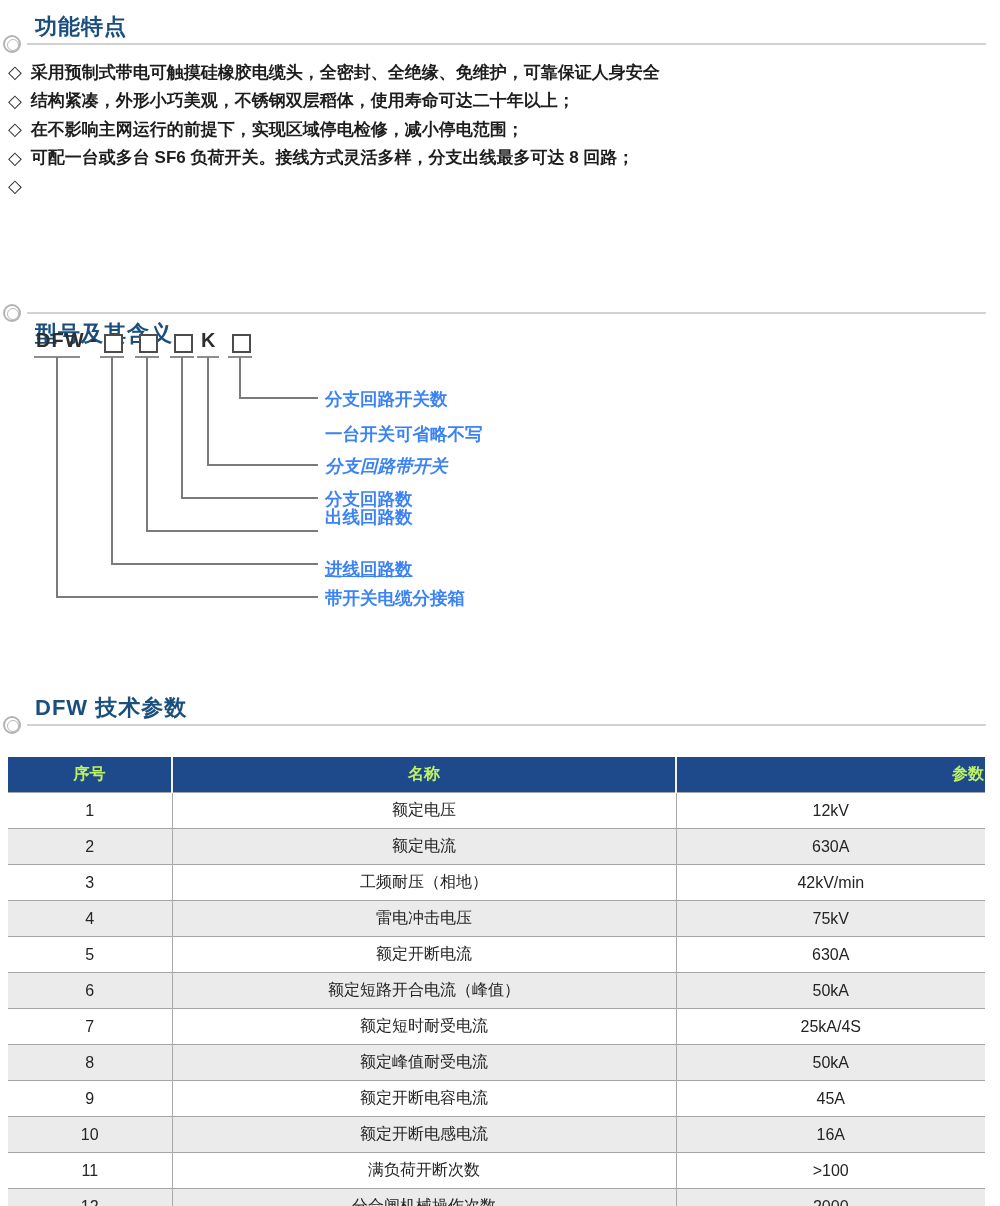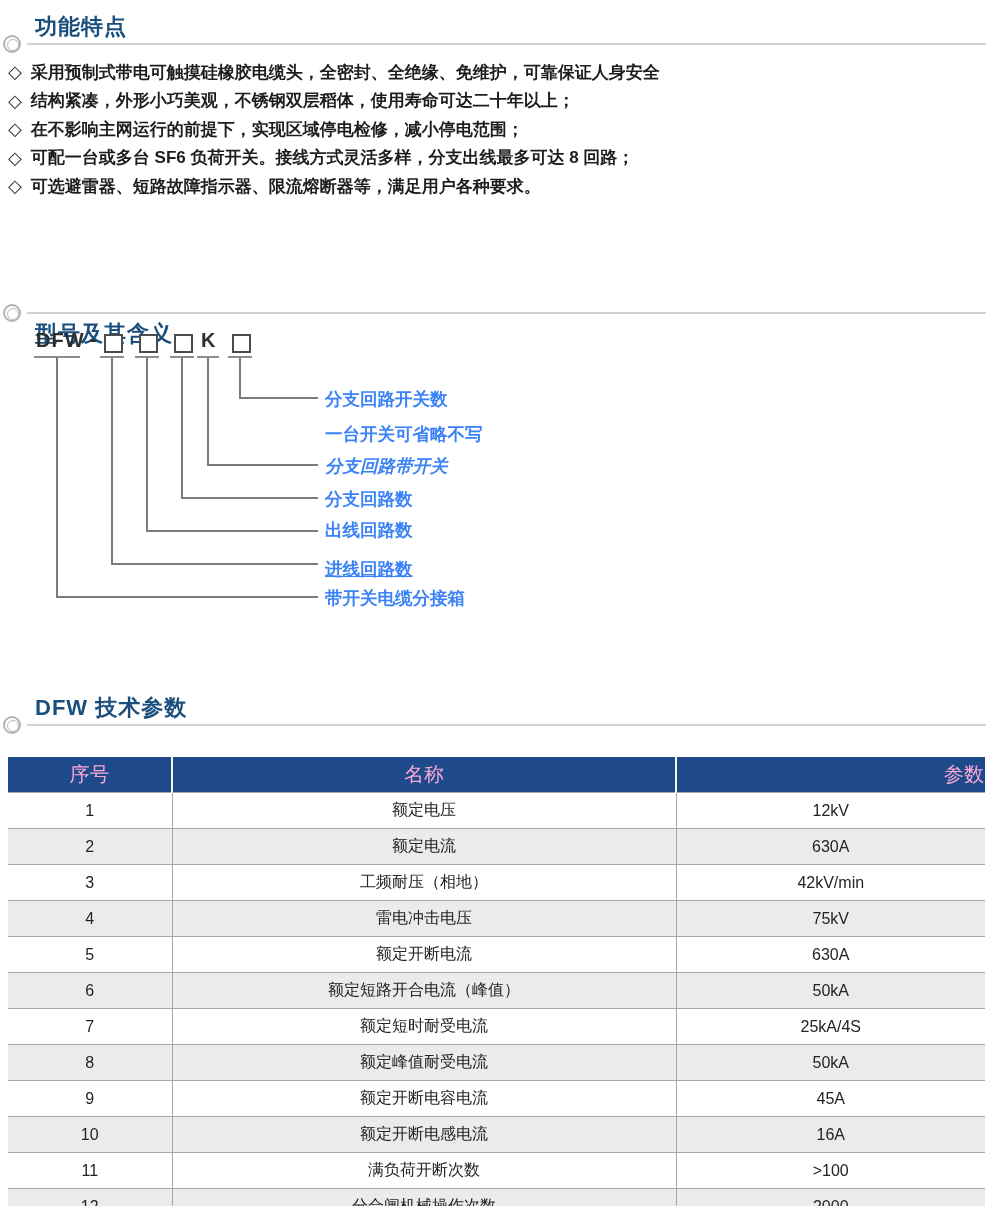--- a/index.html
+++ b/index.html
@@ -32,21 +32,21 @@
   .m-box{position:absolute;width:15px;height:15px;border:2px solid #4c4c4c;background:#fff;}
   .uline{position:absolute;height:2px;background:#8d8d8d;}
   .vline{position:absolute;width:2px;background:#7b7b7b;}
   .hline{position:absolute;height:2px;background:#7b7b7b;}
   .d-label{position:absolute;left:325px;font-size:17.5px;font-weight:600;color:#3b82f6;white-space:nowrap;}
   
   .params-table{
     position:absolute;left:8px;top:757px;width:977px;border-collapse:collapse;table-layout:fixed;
   }
   .params-table th{
-    background:#1e4a8b;color:#f9a8d4;font-size:20px;font-weight:400;height:33px;
+    background:#1e4a8b;color:#bef264;font-size:16px;font-weight:700;height:33px;
     border-right:2px solid #f2f2f2;text-align:center;
   }
   .params-table th:last-child{border-right:none;text-align:right;}
   .params-table td{
     height:33px;font-size:16px;font-weight:500;color:#242424;text-align:center;
     border-top:1px solid #a6a6a6;border-right:1px solid #a9a9a9;
   }
   .params-table td:last-child{border-right:none;}
   .params-table tr:last-child td{border-bottom:1px solid #a6a6a6;}
   .params-table tbody tr:nth-child(even) td{background:#ebebeb;}
@@ -72,21 +72,20 @@
     <div class="feat-line">
       <span class="feat-bullet">◇</span>
       <span>在不影响主网运行的前提下，实现区域停电检修，减小停电范围；</span>
     </div>
     <div class="feat-line">
       <span class="feat-bullet">◇</span>
       <span>可配一台或多台 SF6 负荷开关。接线方式灵活多样，分支出线最多可达 8 回路；</span>
     </div>
     <div class="feat-line">
       <span class="feat-bullet">◇</span>
-      <span>可选避雷器、短路故障指示器、限流熔断器等，满足用户各种要求。</span>
     </div>
   </div>
 
   <div class="sec-title" style="top:283px;margin-top:36px;">型号及其含义</div>
   <span class="ring" style="top:304px;"></span>
   <div class="sec-rule-line" style="top:312px;"></div>
 
   <div class="diagram">
 
     <span class="d-abs m-text" style="left:36px;top:4px;">DFW</span>
@@ -115,21 +114,21 @@
     <span class="hline" style="left:207px;top:139px;width:111px;"></span>
     <span class="hline" style="left:181px;top:172px;width:137px;"></span>
     <span class="hline" style="left:146px;top:205px;width:172px;"></span>
     <span class="hline" style="left:111px;top:238px;width:207px;"></span>
     <span class="hline" style="left:56px;top:271px;width:262px;"></span>
 
     <span class="d-label" style="top:62px;">分支回路开关数</span>
     <span class="d-label" style="top:97px;">一台开关可省略不写</span>
     <span class="d-label" style="top:129px;font-style:italic;">分支回路带开关</span>
     <span class="d-label" style="top:162px;">分支回路数</span>
-    <span class="d-label" style="top:193px;">出线回路数</span>
+    <span class="d-label" style="top:180px;">出线回路数</span>
     <span class="d-label" style="top:232px;text-decoration:underline;">进线回路数</span>
     <span class="d-label" style="top:261px;">带开关电缆分接箱</span>
   </div>
 
   <div class="sec-title" style="top:693px;">DFW 技术参数</div>
   <span class="ring" style="top:716px;"></span>
   <div class="sec-rule-line" style="top:724px;"></div>
 
   <table class="params-table">
     <colgroup>

